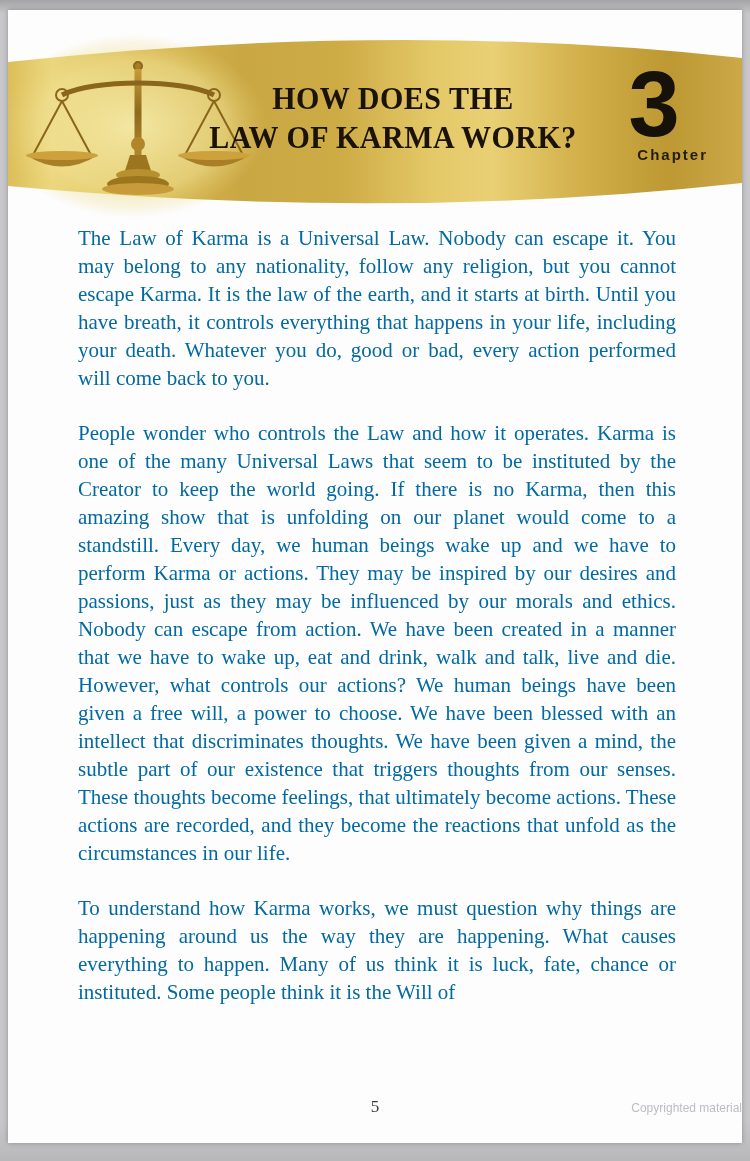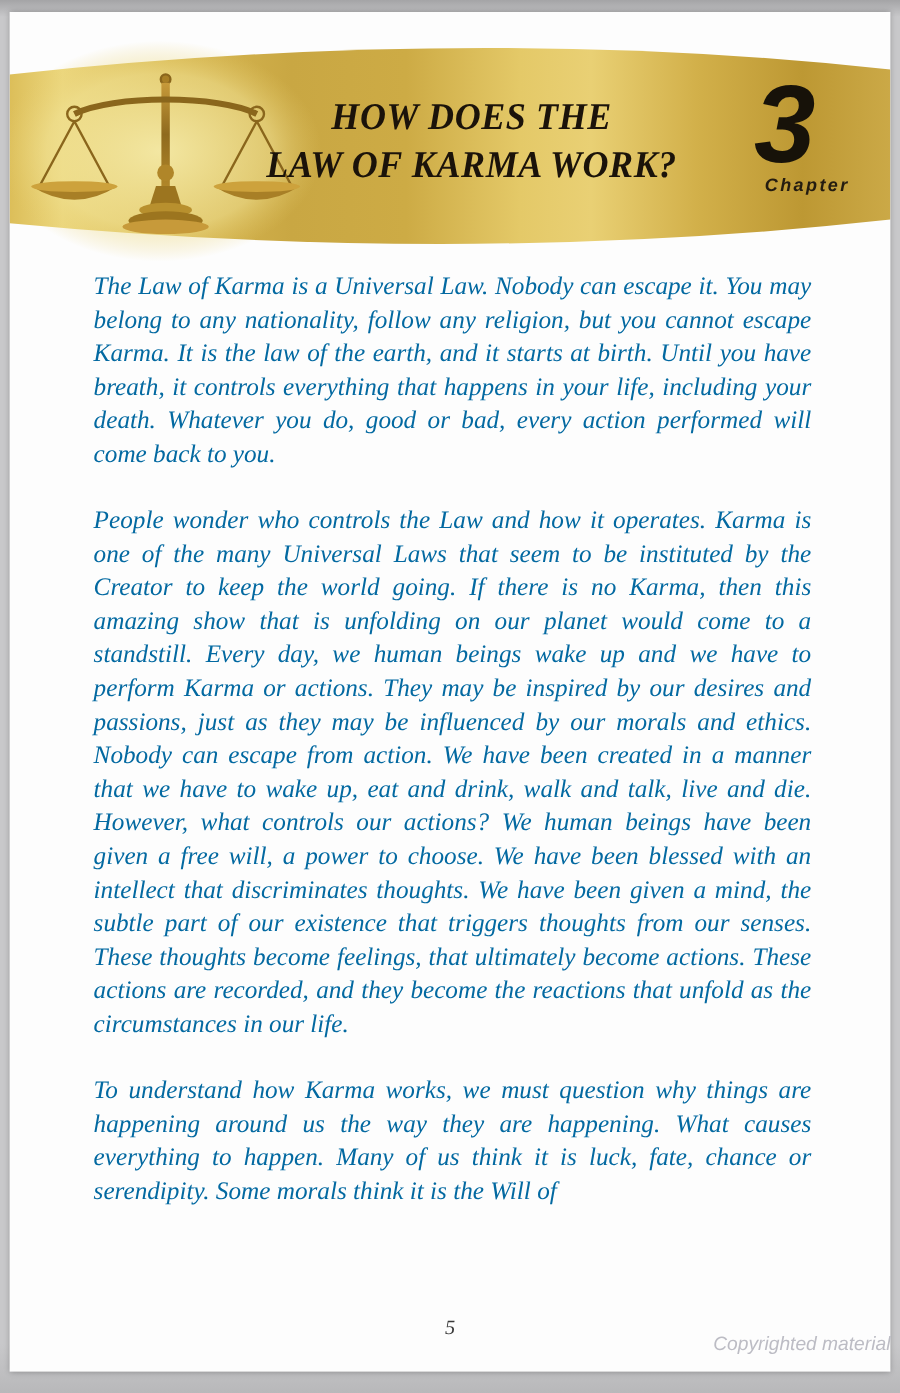--- a/index.html
+++ b/index.html
@@ -6,21 +6,20 @@
   body {
     width: 750px; height: 1161px;
     font-family: "Liberation Serif", serif;
     background: #c6c6c8;
     overflow: hidden;
   }
   .scan {
     position: relative;
     width: 750px; height: 1161px;
     background: linear-gradient(180deg, #a4a4a6 0px, #c8c8ca 14px, #c8c8ca 1120px, #b8b8ba 1161px);
-    font-style: italic;
   }
   .page {
     position: absolute;
     left: 8px; top: 10px;
     width: 734px; height: 1133px;
     background: #fdfdfd;
     box-shadow: 0 0 5px rgba(0,0,0,0.28);
   }
   .banner {
     position: absolute;
@@ -78,23 +77,23 @@
     position: absolute;
     bottom: 26px; left: 0;
     width: 100%;
     text-align: center;
     font-family: "Liberation Serif", serif;
     font-size: 17px;
     color: #3a3a3a;
   }
   .copyright {
     position: absolute;
-    bottom: 13px; right: 0px;
+    bottom: 28px; right: 0px;
     font-family: "Liberation Sans", sans-serif;
-    font-size: 16px;
+    font-size: 12px;
     color: #bcbcc4;
     white-space: nowrap;
   }
 </style>
 </head>
 <body>
 
 <div class="scan">
   <div class="page">
 
@@ -161,20 +160,20 @@
 
       <div class="chapter-block">
         <div class="chapter-number">3</div>
         <div class="chapter-label">Chapter</div>
       </div>
     </div>
 
     <div class="body-text">
       <p>The Law of Karma is a Universal Law. Nobody can escape it. You may belong to any nationality, follow any religion, but you cannot escape Karma. It is the law of the earth, and it starts at birth. Until you have breath, it controls everything that happens in your life, including your death. Whatever you do, good or bad, every action performed will come back to you.</p>
       <p>People wonder who controls the Law and how it operates. Karma is one of the many Universal Laws that seem to be instituted by the Creator to keep the world going. If there is no Karma, then this amazing show that is unfolding on our planet would come to a standstill. Every day, we human beings wake up and we have to perform Karma or actions. They may be inspired by our desires and passions, just as they may be influenced by our morals and ethics. Nobody can escape from action. We have been created in a manner that we have to wake up, eat and drink, walk and talk, live and die. However, what controls our actions? We human beings have been given a free will, a power to choose. We have been blessed with an intellect that discriminates thoughts. We have been given a mind, the subtle part of our existence that triggers thoughts from our senses. These thoughts become feelings, that ultimately become actions. These actions are recorded, and they become the reactions that unfold as the circumstances in our life.</p>
-      <p>To understand how Karma works, we must question why things are happening around us the way they are happening. What causes everything to happen. Many of us think it is luck, fate, chance or serendipity. Some morals think it is the Will of</p>
+      <p>To understand how Karma works, we must question why things are happening around us the way they are happening. What causes everything to happen. Many of us think it is luck, fate, chance or instituted. Some people think it is the Will of</p>
     </div>
 
     <div class="page-number">5</div>
     <div class="copyright">Copyrighted material</div>
 
   </div>
 </div>
 
 </body></html>

